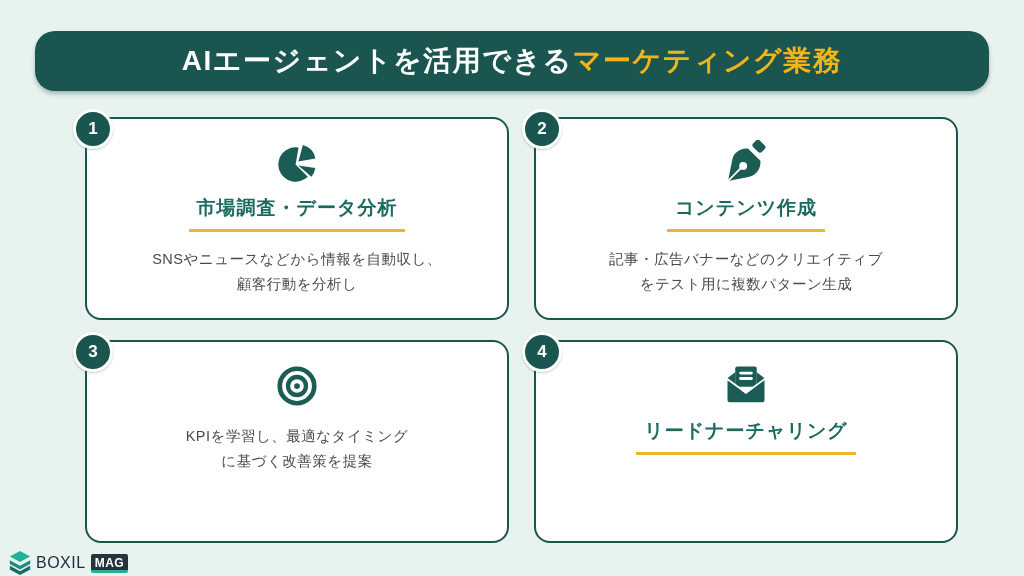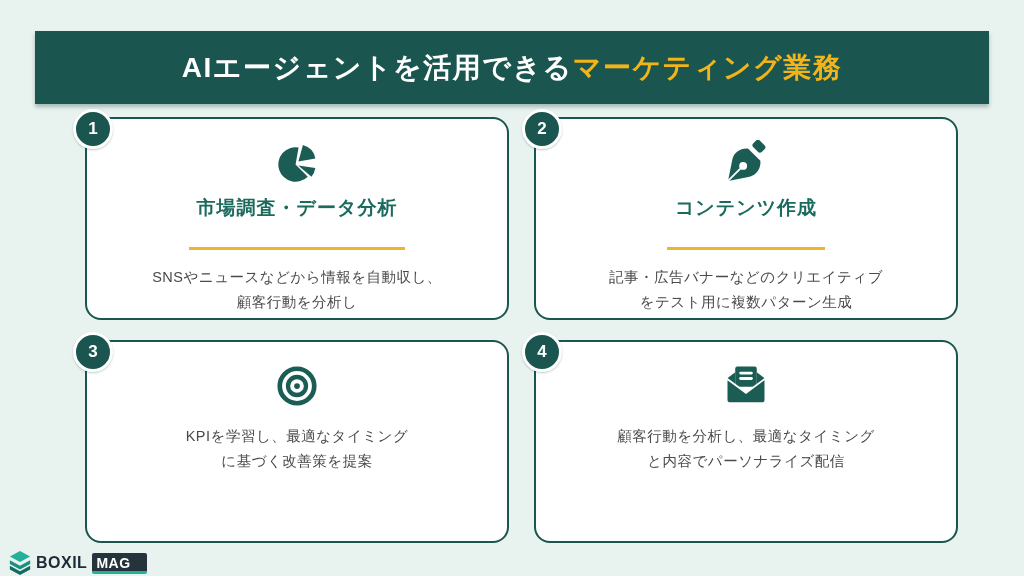--- a/index.html
+++ b/index.html
@@ -6,22 +6,22 @@
   body{
     width:1024px;height:576px;overflow:hidden;
     background:#E8F3F0;
     font-family:"Liberation Sans","DejaVu Sans",sans-serif;
     position:relative;
   }
   .stage{position:absolute;inset:0;width:1024px;height:576px;}
 
   
   .banner{
-    position:absolute;left:35px;top:31px;width:954px;height:73px;
-    background:#1A564F;border-radius:0;
+    position:absolute;left:35px;top:31px;width:954px;height:60px;
+    background:#1A564F;border-radius:20px;
     display:flex;align-items:center;justify-content:center;
     box-shadow:0 3px 4px rgba(10,50,45,0.30);
   }
   .banner .t{font-size:28px;font-weight:bold;letter-spacing:1.5px;line-height:1;}
   .banner .t-white{color:#FFFFFF;}
   .banner .t-yellow{color:#F2B418;}
 
   
   .card{
     position:absolute;width:424px;height:203px;
@@ -43,46 +43,46 @@
     display:flex;align-items:center;justify-content:center;
     box-shadow:0 1px 2px rgba(10,50,45,0.25);
   }
 
   .card-icon{width:46px;height:46px;flex:0 0 auto;}
   .card-icon svg{width:46px;height:46px;display:block;}
 
   .card-title-wrap{
     margin-top:11px;
     border-bottom:3px solid #F0B42C;
-    padding:0 8px 27px 8px;
+    padding:0 8px 9px 8px;
     text-align:center;
   }
   .card-title{
     color:#1B6A5E;font-size:19px;font-weight:bold;letter-spacing:1px;line-height:1.2;
   }
   .card-desc{
     margin-top:15px;
     color:#4A4A4A;font-size:14.5px;line-height:1.75;text-align:center;
     white-space:pre-line;letter-spacing:0.5px;
   }
 
   
   .brand{
     position:absolute;left:8px;top:550px;
     display:flex;align-items:center;gap:4px;
   }
   .brand .layers{width:24px;height:26px;}
   .brand-name{
-    color:#1E2A38;font-size:16px;font-weight:700;letter-spacing:0.5px;
+    color:#1E2A38;font-size:16px;font-weight:400;letter-spacing:0.5px;
     font-stretch:condensed;line-height:1;
   }
   .brand-badge{
     background:#25343C;color:#FFFFFF;
-    font-size:14px;font-weight:bold;letter-spacing:0.5px;
-    padding:3px 16px 1px 4px;border-radius:2px;line-height:1;
+    font-size:12px;font-weight:bold;letter-spacing:0.5px;
+    padding:3px 4px 1px 4px;border-radius:2px;line-height:1;
     border-bottom:3px solid #25B09A;
     margin-left:1px;
   }
 </style>
 </head>
 <body>
 
 <div class="stage">
 
   <div class="banner">
@@ -142,22 +142,23 @@
     <div class="card-icon">
       <svg viewBox="0 0 64 64">
         <path d="M5,22 L17,13 L17,36 Z" fill="#1B5C54"></path>
         <path d="M59,22 L47,13 L47,36 Z" fill="#1B5C54"></path>
         <rect x="17" y="5" width="30" height="28" rx="3" fill="#1B5C54"></rect>
         <rect x="22.5" y="12" width="19" height="4" rx="2" fill="#FFFFFF"></rect>
         <rect x="22.5" y="19.5" width="19" height="4" rx="2" fill="#FFFFFF"></rect>
         <path d="M5,21.5 L32,41.5 L59,21.5 L59,51 Q59,56 54,56 L10,56 Q5,56 5,51 Z" fill="#1B5C54" stroke="#FFFFFF" stroke-width="2.5"></path>
       </svg>
     </div>
-    <div class="card-desc">顧客行動を分析し、最適なタイミング
-と内容でパーソナライズ配信</div>
+    <div class="card-title-wrap">
+      <span class="card-title">リードナーチャリング</span>
+    </div>
   </div>
 
   <div class="brand">
     <span class="layers">
       <svg viewBox="0 0 26 28" width="24" height="26">
         <path d="M13,1 L24,7 L13,13 L2,7 Z" fill="#25B09A"></path>
         <path d="M2,11 L13,17 L24,11 L24,15 L13,21 L2,15 Z" fill="#1B8E80"></path>
         <path d="M2,17 L13,23 L24,17 L24,21 L13,27 L2,21 Z" fill="#136B62"></path>
       </svg>
     </span>

